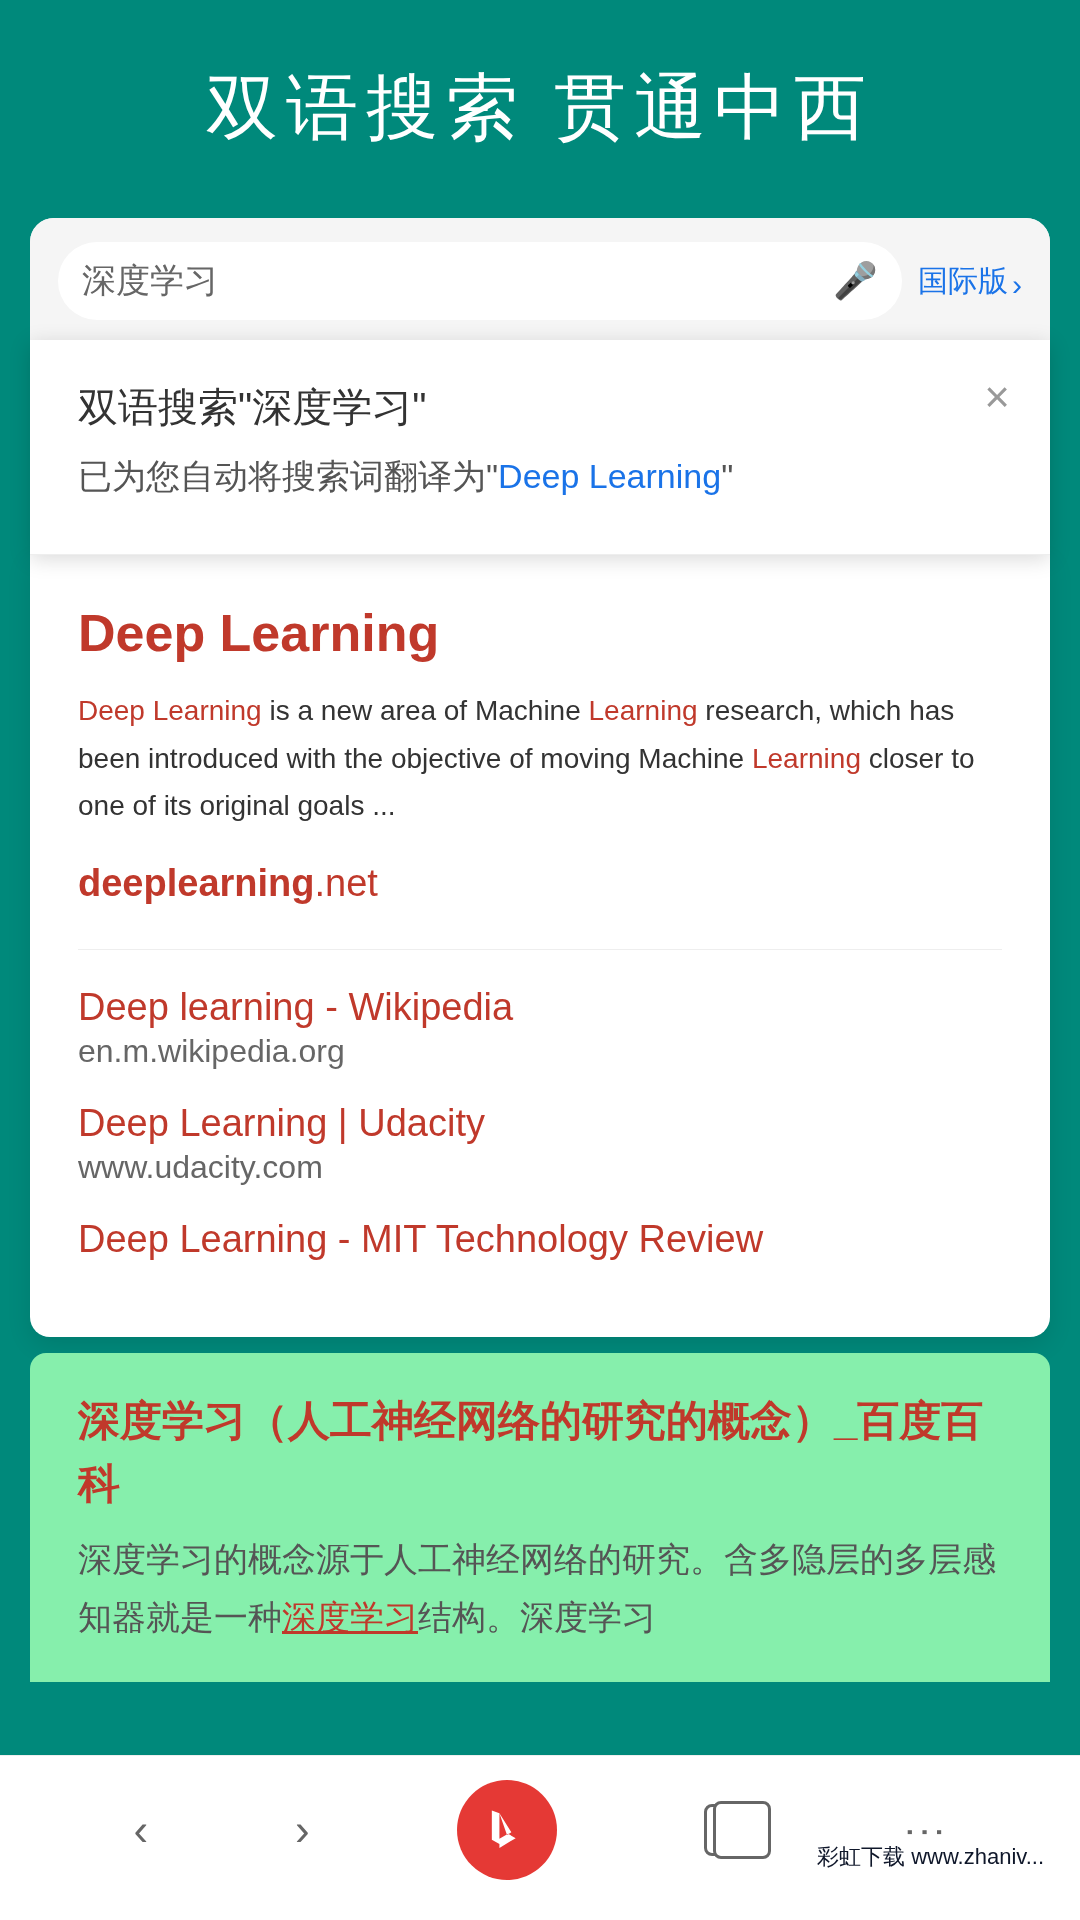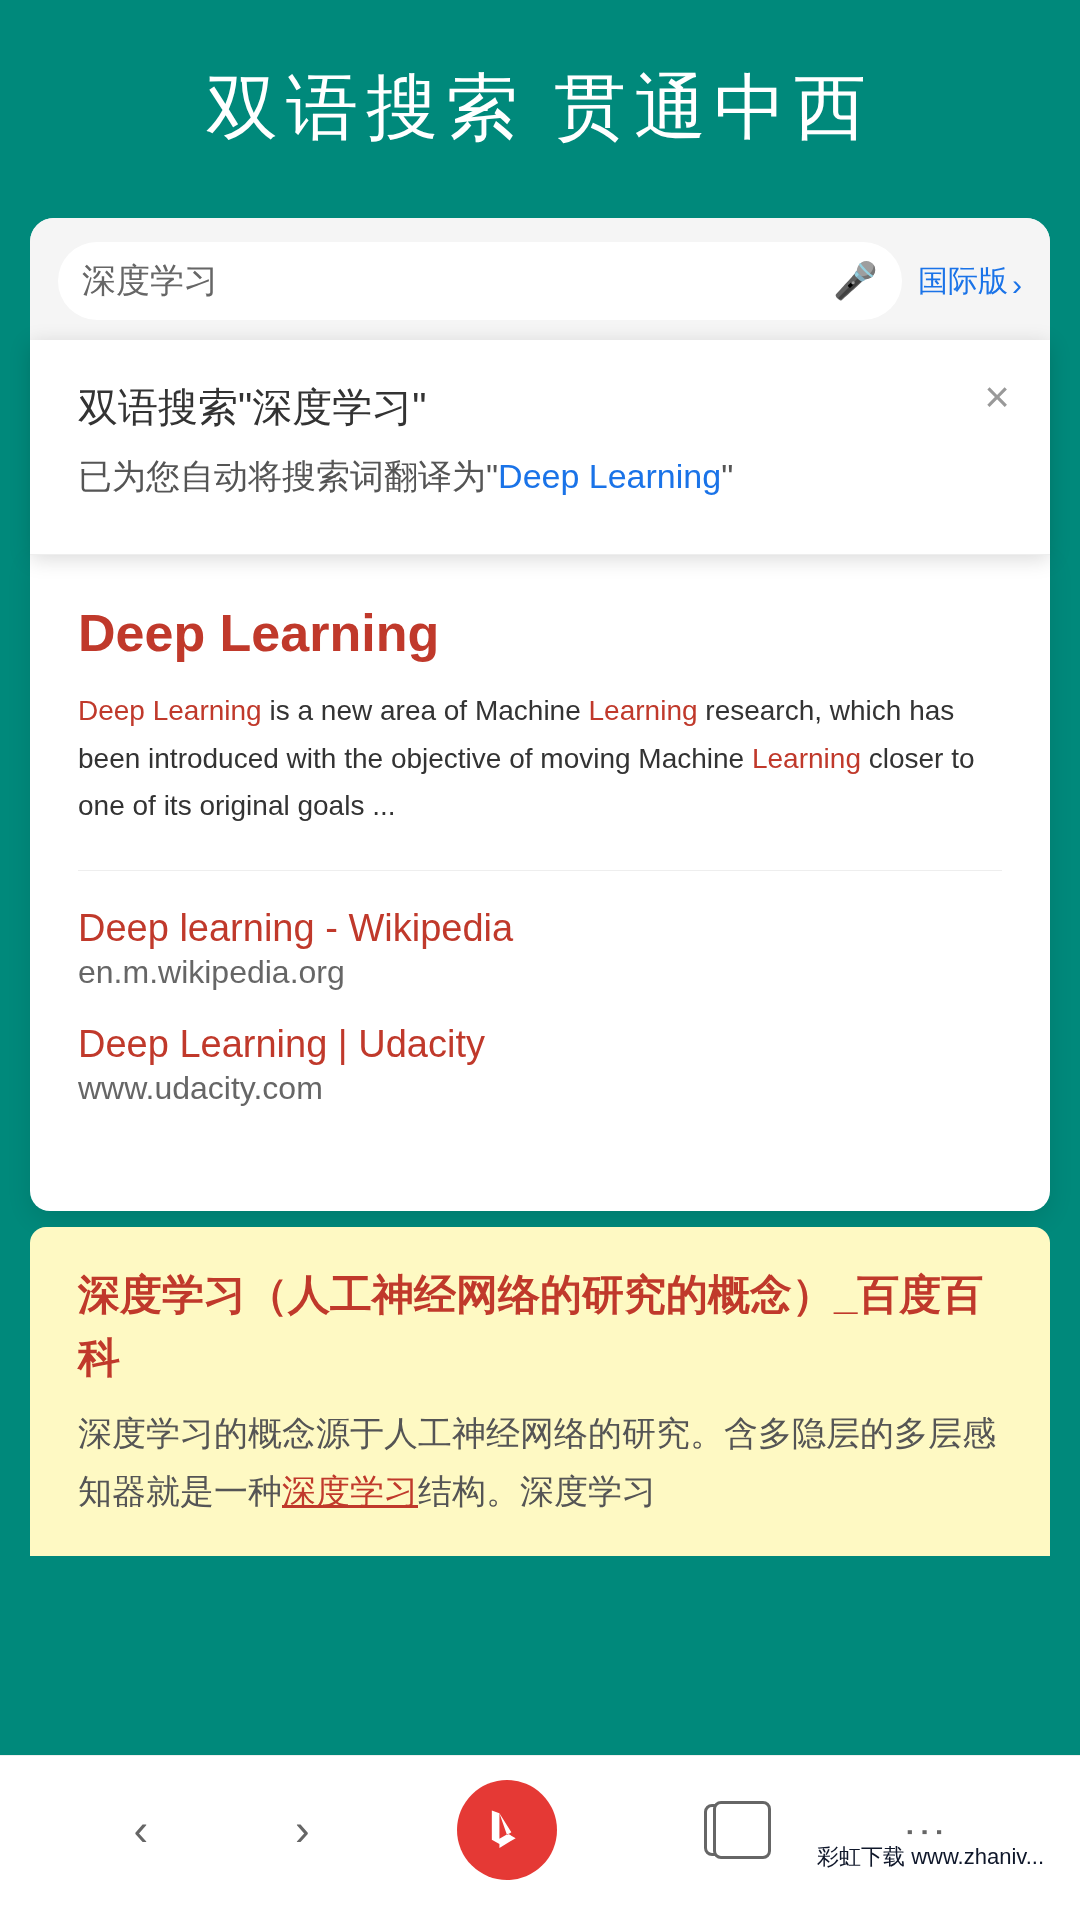--- a/index.html
+++ b/index.html
@@ -172,21 +172,21 @@
     }
 
     .result-divider {
       border: none;
       border-top: 1px solid #eee;
       margin: 8px 0 28px;
     }
 
     
     .bottom-section {
-      background: #fef9c3;
+      background: #86efac;
       margin: 16px 30px 0;
       padding: 36px 48px;
       border-radius: 16px 16px 0 0;
     }
 
     .cn-result-title {
       font-size: 42px;
       color: #c0392b;
       font-weight: bold;
       margin-bottom: 16px;
@@ -323,34 +323,40 @@
     <span class="red-link">Deep Learning</span>
     <span> is a new area of Machine </span>
     <span class="red-link">Learning</span>
     <span> research, which has been introduced with the objective of moving Machine </span>
     <span class="red-link">Learning</span>
     <span> closer to one of its original goals ...</span>
   </div>
 
   <div class="result-list">
 
+    <div class="result-item">
+      <div class="result-item-title">
+        <span class="bold-part">deeplearning</span><span>.net</span>
+      </div>
+    </div>
 
     <hr class="result-divider">
 
     <div class="result-item">
       <div class="result-item-title">Deep learning - Wikipedia</div>
       <div class="result-item-url">en.m.wikipedia.org</div>
     </div>
 
     <div class="result-item">
       <div class="result-item-title">Deep Learning | Udacity</div>
       <div class="result-item-url">www.udacity.com</div>
     </div>
 
     <div class="result-item">
+      <div class="result-item-title">Deep Learning - MIT Technology Review</div>
     </div>
   </div>
 </div>
 
 <div class="bottom-section">
   <div class="cn-result-title">深度学习（人工神经网络的研究的概念）_百度百科</div>
   <div class="cn-result-desc">
     <span>深度学习的概念源于人工神经网络的研究。含多隐层的多层感知器就是一种</span><span class="red-link">深度学习</span><span>结构。深度学习</span>
   </div>
 </div>

